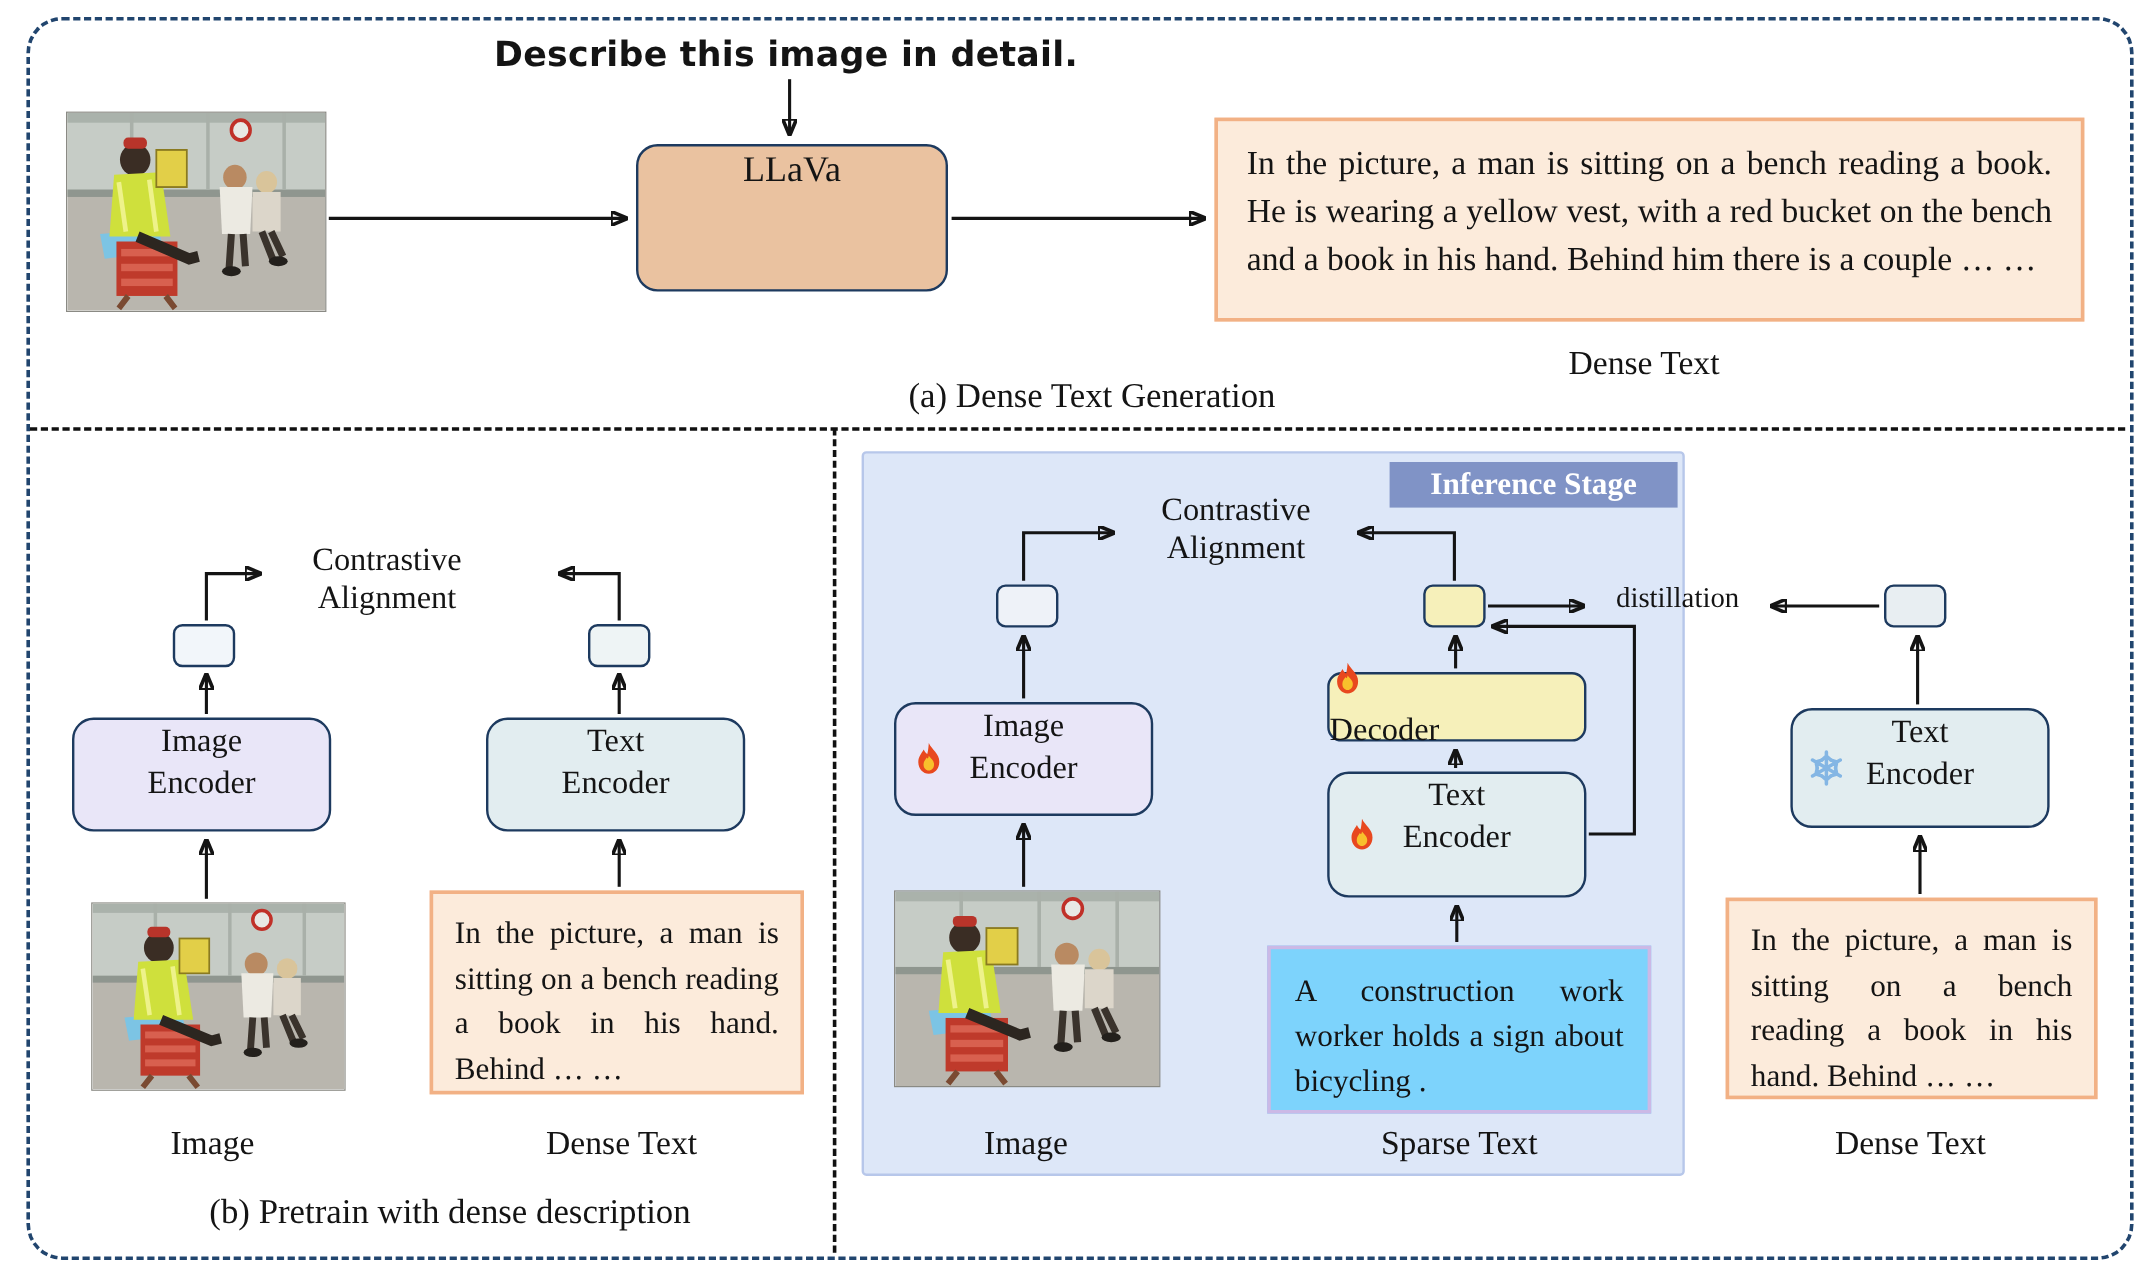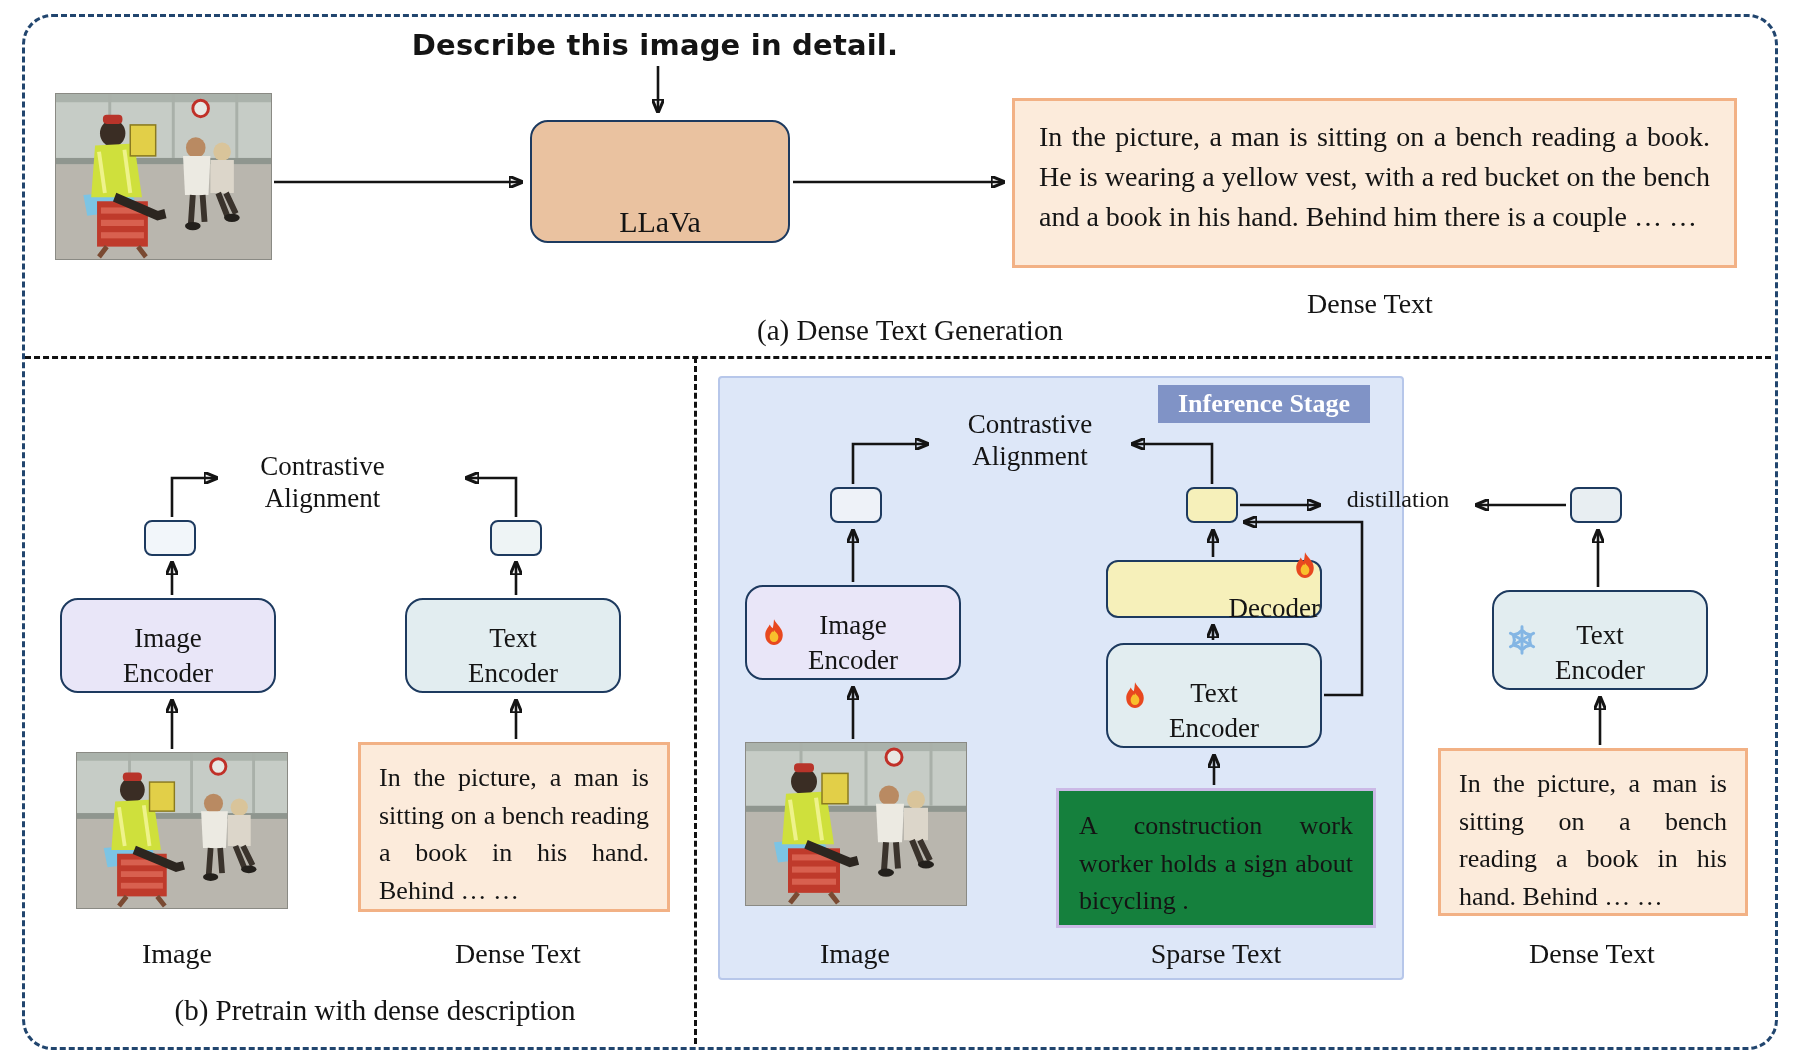--- a/index.html
+++ b/index.html
@@ -16,52 +16,52 @@
   .hsep { position:absolute; left:25px; top:356px; width:1746px; height:0;
           border-top:3px dashed #111; z-index:1; }
   .vsep { position:absolute; left:694px; top:357px; width:0; height:687px;
           border-left:3px dashed #111; z-index:1; }
 
   .arrows { position:absolute; left:0; top:0; width:1796px; height:1060px;
             z-index:2; pointer-events:none; }
   .arrows path { fill:none; stroke:#141414; stroke-width:2.6px; }
 
   .node {
-    position:absolute; z-index:3; display:flex; align-items:flex-end; justify-content:center;
+    position:absolute; z-index:3; display:flex; align-items:flex-start; justify-content:center;
     text-align:center; border:2.5px solid #1d3a5f; box-sizing:border-box;
   }
   .bigbox { border-radius:18px; font-size:27px; line-height:1.3; }
   .smallbox { border-radius:8px; }
 
   .densebox {
     position:absolute; z-index:3; box-sizing:border-box;
     background:#fcebdb; border:3px solid #f2b185;
     text-align:justify; color:#141414;
   }
   .sparsebox {
     position:absolute; z-index:3; box-sizing:border-box;
-    background:#15803d; border:3px solid #cbb9e6;
+    background:#7dd3fc; border:3px solid #cbb9e6;
     text-align:justify; color:#141414;
   }
 
   .label { position:absolute; z-index:3; font-size:28px; text-align:center; }
   .caption { position:absolute; z-index:3; font-size:29px; text-align:center; }
 
   .prompt {
     position:absolute; z-index:3; font-family:"DejaVu Sans", sans-serif;
     font-size:29px; font-weight:600; text-align:center; letter-spacing:0.2px;
   }
 
   .bluepanel {
     position:absolute; left:718px; top:376px; width:686px; height:604px;
     background:#dde7f8; border:2px solid #b7c7ea; border-radius:4px; z-index:1;
     box-sizing:border-box;
   }
   .inference {
-    position:absolute; left:1158px; top:385px; width:212px; height:38px; z-index:3;
+    position:absolute; left:1158px; top:385px; width:240px; height:38px; z-index:3;
     background:#8093c6; color:#ffffff; font-weight:bold; font-size:26px;
     display:flex; align-items:center; justify-content:center;
   }
   .legend {
     position:absolute; left:1422px; top:393px; width:346px; height:54px; z-index:3;
     border:2.5px dashed #333; background:#ffffff; box-sizing:border-box;
     display:flex; align-items:center; justify-content:center; gap:10px; font-size:28px;
   }
   .legend .gap { width:18px; }
 

